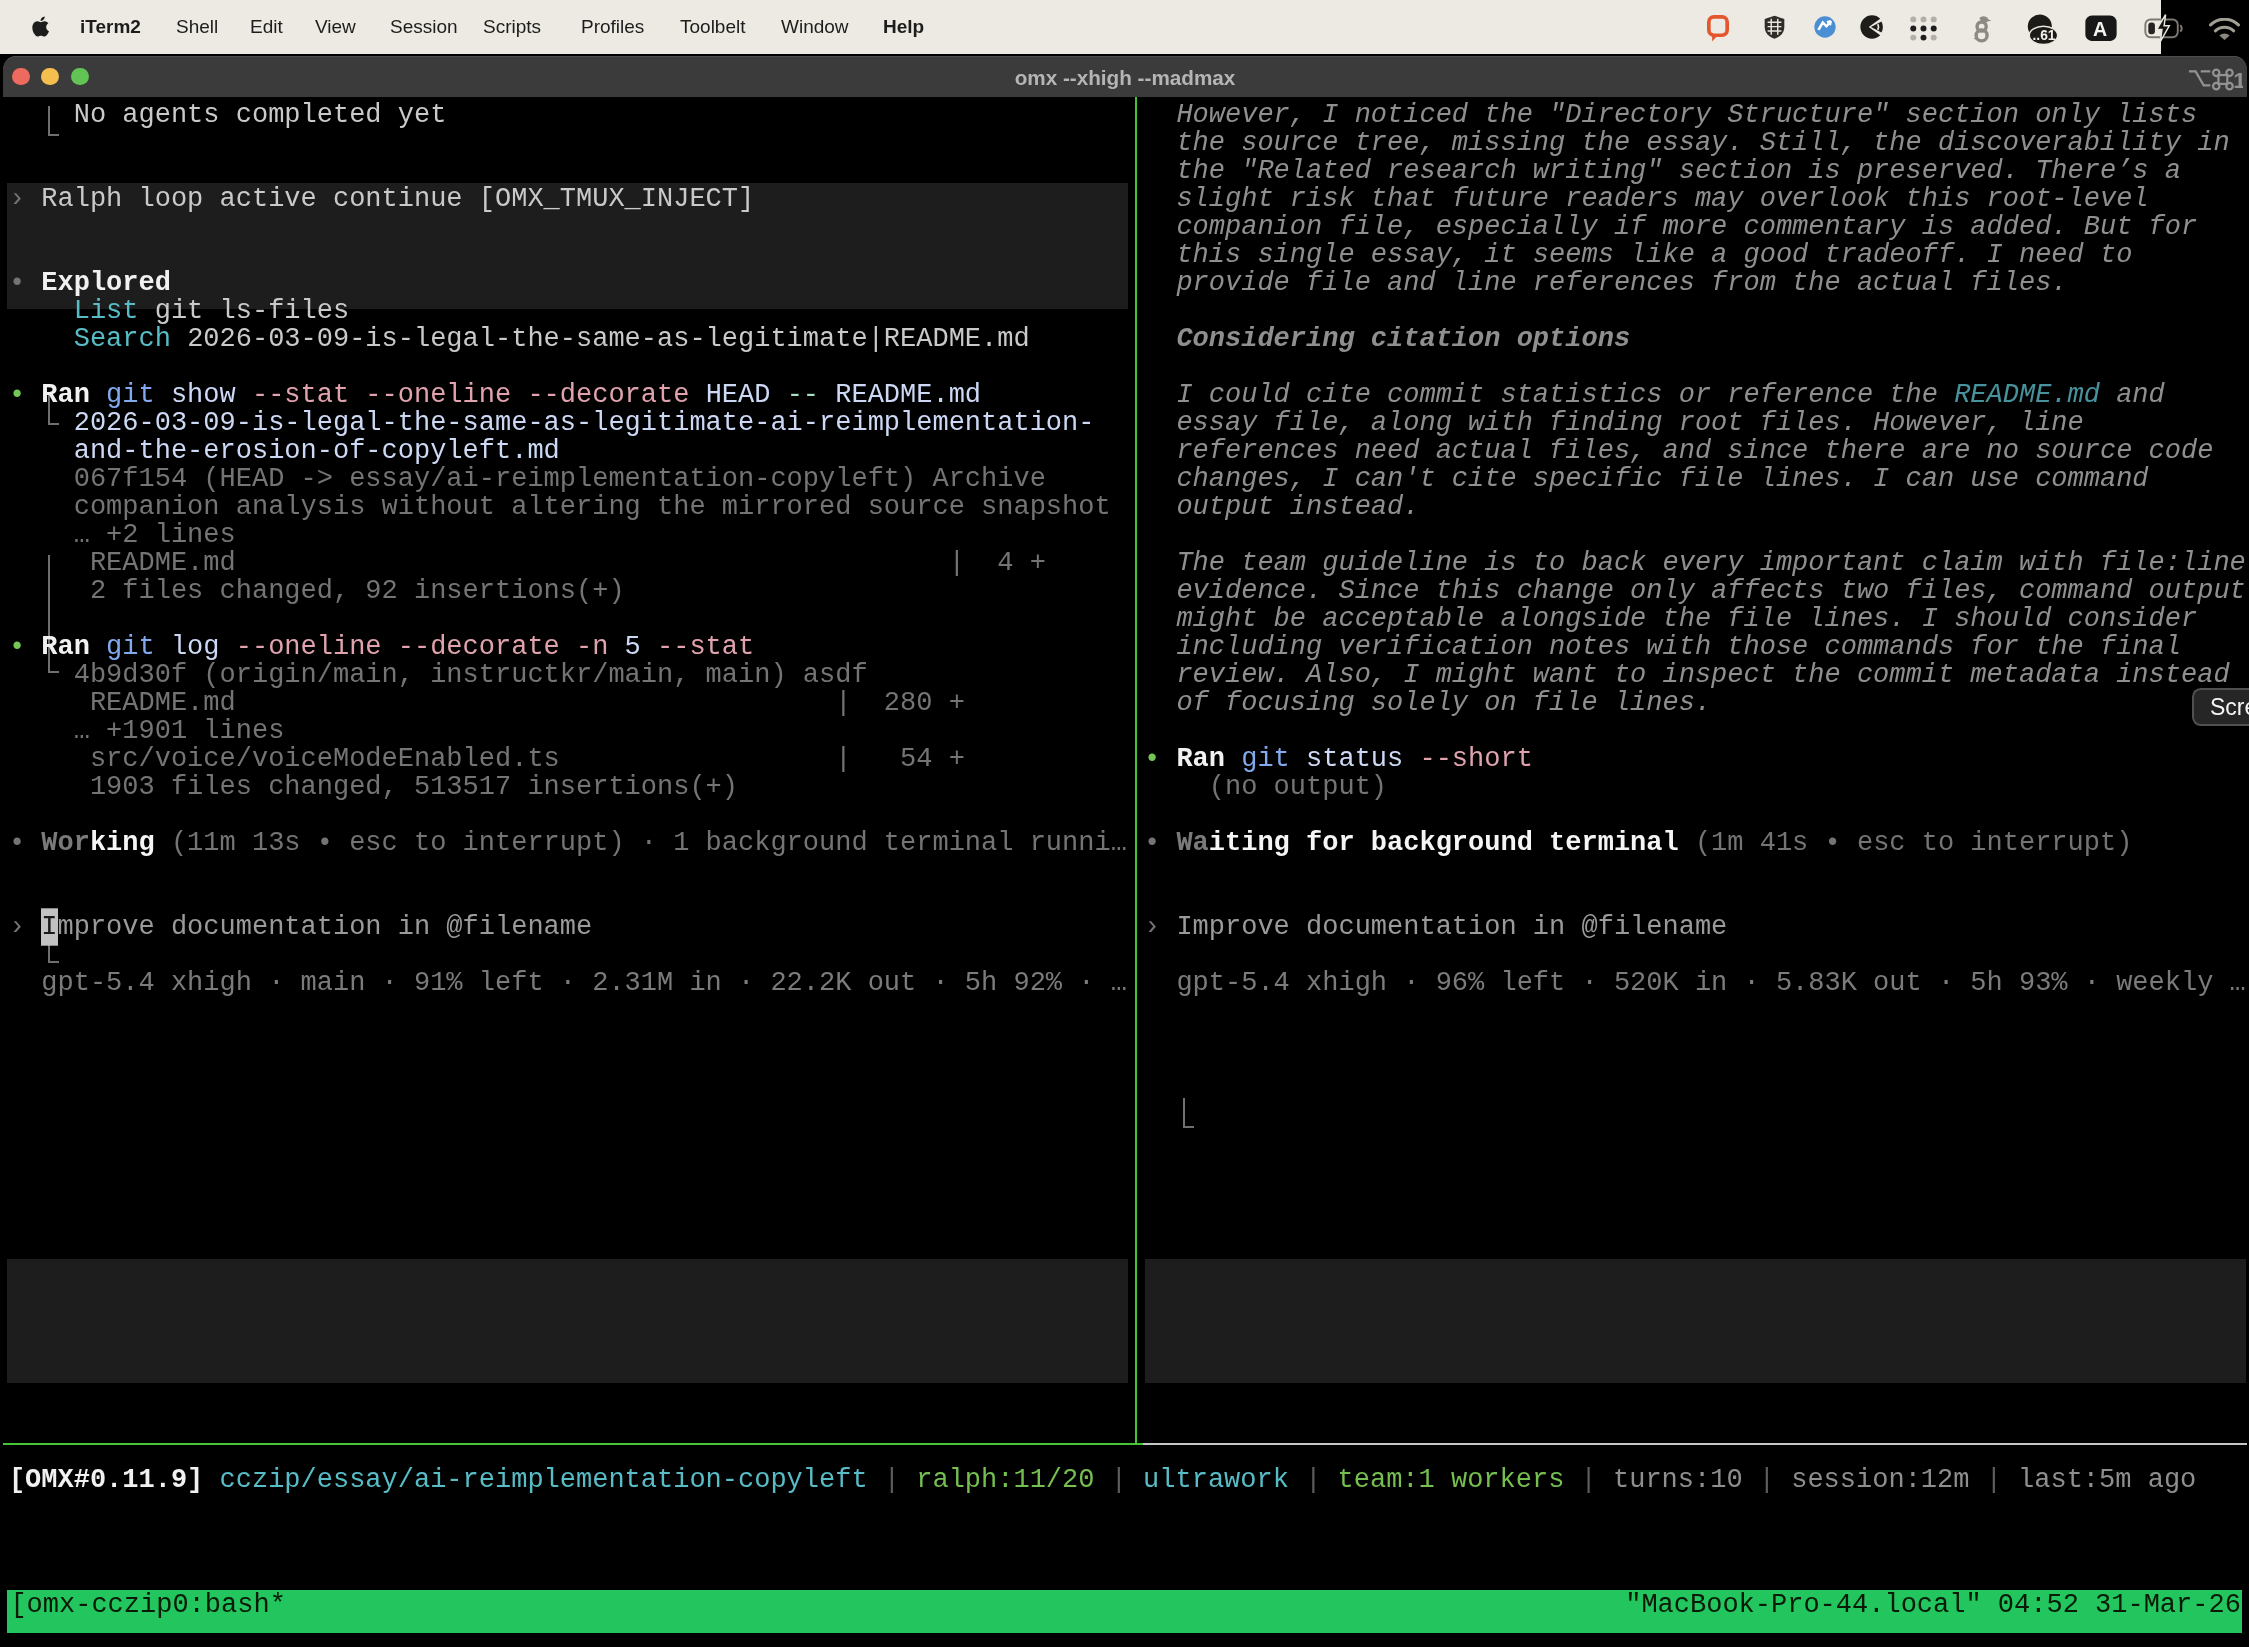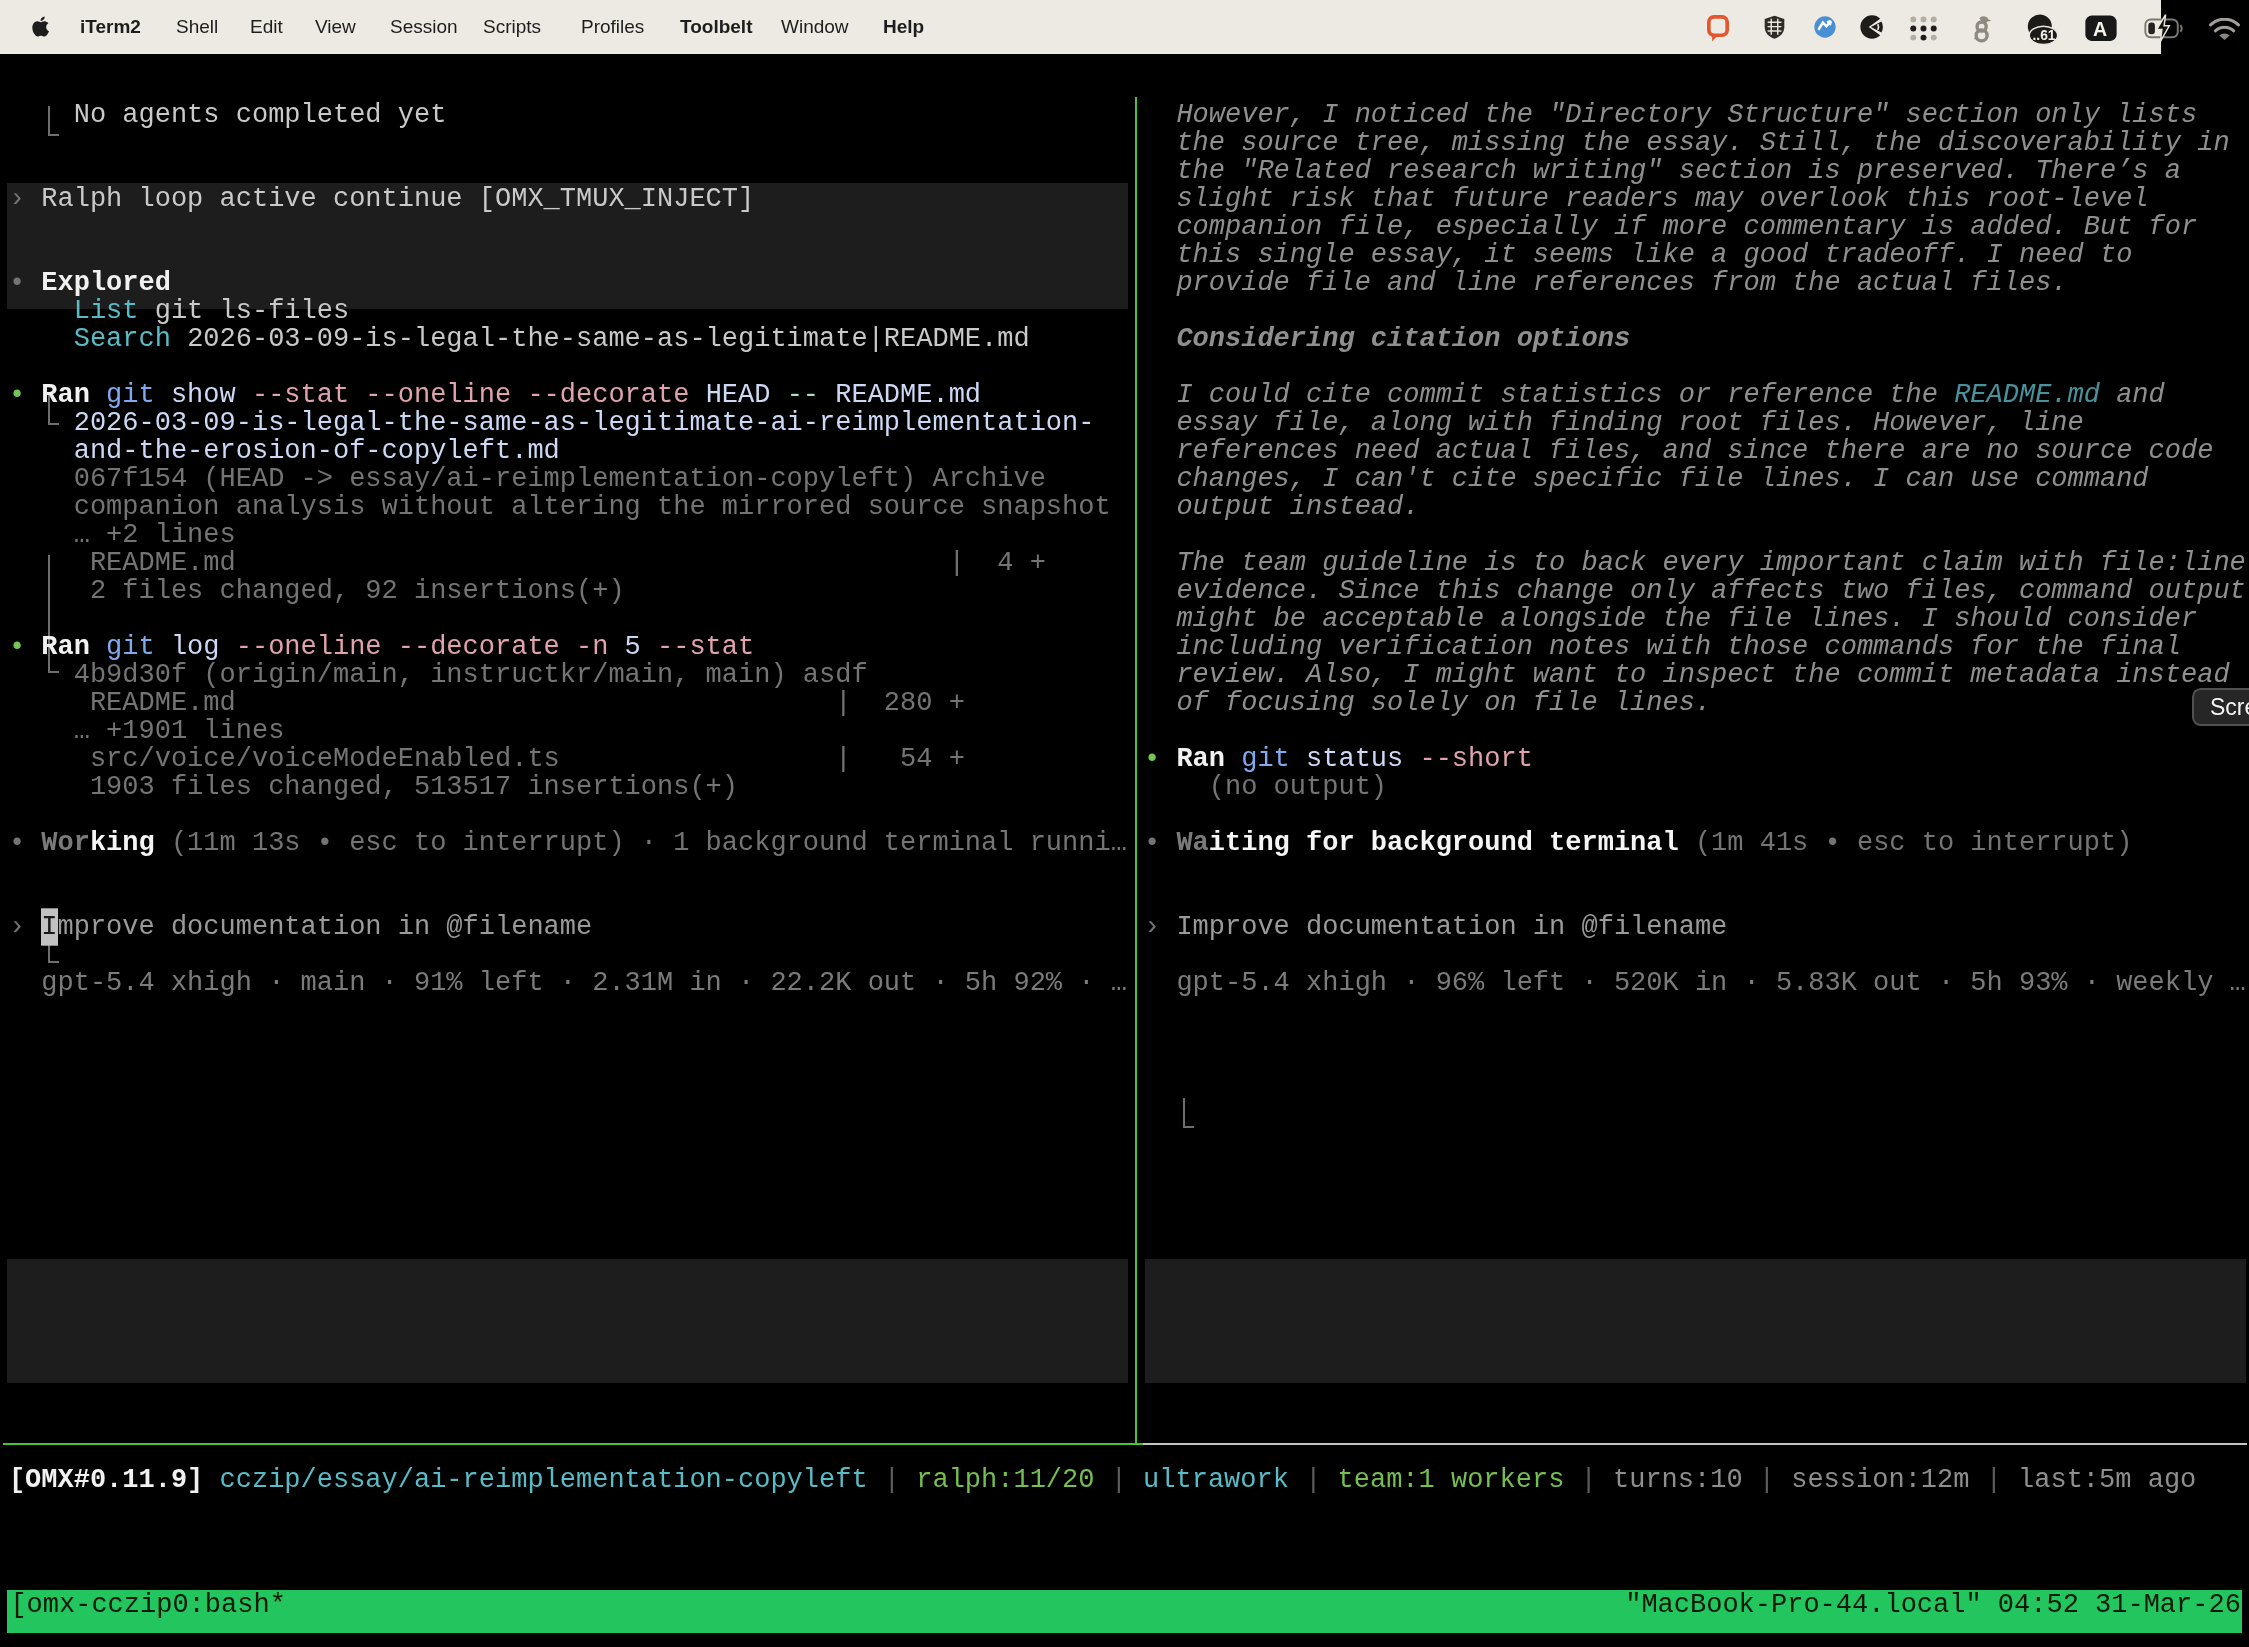--- a/index.html
+++ b/index.html
@@ -31,21 +31,21 @@
 <div class="mi-item" style="left:31px;top:0"><svg width="19" height="54" viewBox="0 0 26 73">
         <path fill="#1d1d1d" d="M17.8 24.7c-.1-3.3 2.7-4.9 2.8-5-1.5-2.2-3.9-2.5-4.7-2.6-2-.2-3.9 1.2-4.9 1.2-1 0-2.6-1.2-4.3-1.1-2.2 0-4.2 1.3-5.3 3.2-2.3 3.9-.6 9.7 1.6 12.9 1.1 1.6 2.4 3.3 4.1 3.2 1.6-.1 2.3-1 4.2-1 2 0 2.5 1 4.3 1 1.8 0 2.9-1.6 4-3.2 1.2-1.8 1.7-3.6 1.8-3.7-.1 0-3.4-1.3-3.6-4.9zM14.6 14.9c.9-1 1.5-2.5 1.3-4-1.3.1-2.9.9-3.8 1.9-.8.9-1.5 2.4-1.3 3.9 1.4.1 2.9-.7 3.8-1.8z" transform="translate(1.5,10.2) scale(1.08)"></path>
       </svg></div>
 <div class="mi-item" style="left:80px;font-weight:700">iTerm2</div>
 <div class="mi-item" style="left:176px;font-weight:400">Shell</div>
 <div class="mi-item" style="left:250px;font-weight:400">Edit</div>
 <div class="mi-item" style="left:315px;font-weight:400">View</div>
 <div class="mi-item" style="left:390px;font-weight:400">Session</div>
 <div class="mi-item" style="left:483px;font-weight:400">Scripts</div>
 <div class="mi-item" style="left:581px;font-weight:400">Profiles</div>
-<div class="mi-item" style="left:680px;font-weight:700">Toolbelt</div>
+<div class="mi-item" style="left:680px;font-weight:400">Toolbelt</div>
 <div class="mi-item" style="left:781px;font-weight:400">Window</div>
 <div class="mi-item" style="left:883px;font-weight:700">Help</div>
 
 <svg class="mi-ico" style="left:1707px;top:14.8px" width="22" height="29.5" viewBox="0 0 30 40">
  <rect x="2.5" y="2.5" width="25" height="25" rx="7" fill="none" stroke="#e4562e" stroke-width="5"></rect>
  <path d="M7 26 L7 36 L16 26 Z" fill="#e4562e"></path>
     </svg>
 <svg class="mi-ico" style="left:1763px;top:14.8px" width="23" height="24" viewBox="0 0 31 33">
  <path d="M15.5 1 L29 5.5 V16 C29 24.5 23 30 15.5 32.5 C8 30 2 24.5 2 16 V5.5 Z" fill="#2e2c29"></path>
  <g stroke="#e9e6de" stroke-width="2">
@@ -103,20 +103,38 @@
 <svg class="mi-ico" style="left:2208px;top:17.7px" width="33" height="22" viewBox="0 0 45 30">
  <g stroke="#a39f97" stroke-width="4.2" fill="none" stroke-linecap="round">
  <path d="M3.5 9.5 A27 27 0 0 1 41.5 9.5"></path>
         <path d="M10 17.5 A18.5 18.5 0 0 1 35 17.5"></path>
       </g>
  <path d="M15.5 24 A10 10 0 0 1 29.5 24 L22.5 30 Z" fill="#8a867e"></path>
     </svg>
 
 </div>
 <div id="win">
+  <div id="titlebar">
+    <div class="tl" style="left:8.9px;background:#ed6a5e"></div>
+    <div class="tl" style="left:38px;background:#f5bf4f"></div>
+    <div class="tl" style="left:68px;background:#61c454"></div>
+    <div id="wtitle">omx --xhigh --madmax</div>
+    <div id="wshort"><svg width="55" height="29.5" viewBox="0 0 74 40" style="vertical-align:middle;font-size:30px">
+          <g stroke="#939393" stroke-width="3" fill="none">
+            <path d="M1 10 h9 l11 19 h9"></path>
+            <path d="M17 10 h13"></path>
+            <circle cx="38" cy="12" r="4.3"></circle>
+            <circle cx="56" cy="12" r="4.3"></circle>
+            <circle cx="38" cy="30" r="4.3"></circle>
+            <circle cx="56" cy="30" r="4.3"></circle>
+            <rect x="41" y="15" width="12" height="12"></rect>
+          </g>
+          <text x="61" y="32" fill="#939393" font-size="31" font-family="Liberation Sans">1</text>
+        </svg></div>
+  </div>
   <div id="termarea" style="position:absolute;left:0;top:41px;width:2244px;height:1544px;overflow:hidden">
 
     <div class="conn" style="left:45px;top:8.9px;width:2.2px;height:30px"></div>
     <div class="conn" style="left:45px;top:37px;width:11px;height:2.2px"></div>
     <div class="conn" style="left:45px;top:298px;width:2.2px;height:30px"></div>
     <div class="conn" style="left:45px;top:326px;width:11px;height:2.2px"></div>
     <div class="conn" style="left:45px;top:546px;width:2.2px;height:30px"></div>
     <div class="conn" style="left:45px;top:574px;width:11px;height:2.2px"></div>
     <div class="conn" style="left:45px;top:836px;width:2.2px;height:30px"></div>
     <div class="conn" style="left:45px;top:864px;width:11px;height:2.2px"></div>

